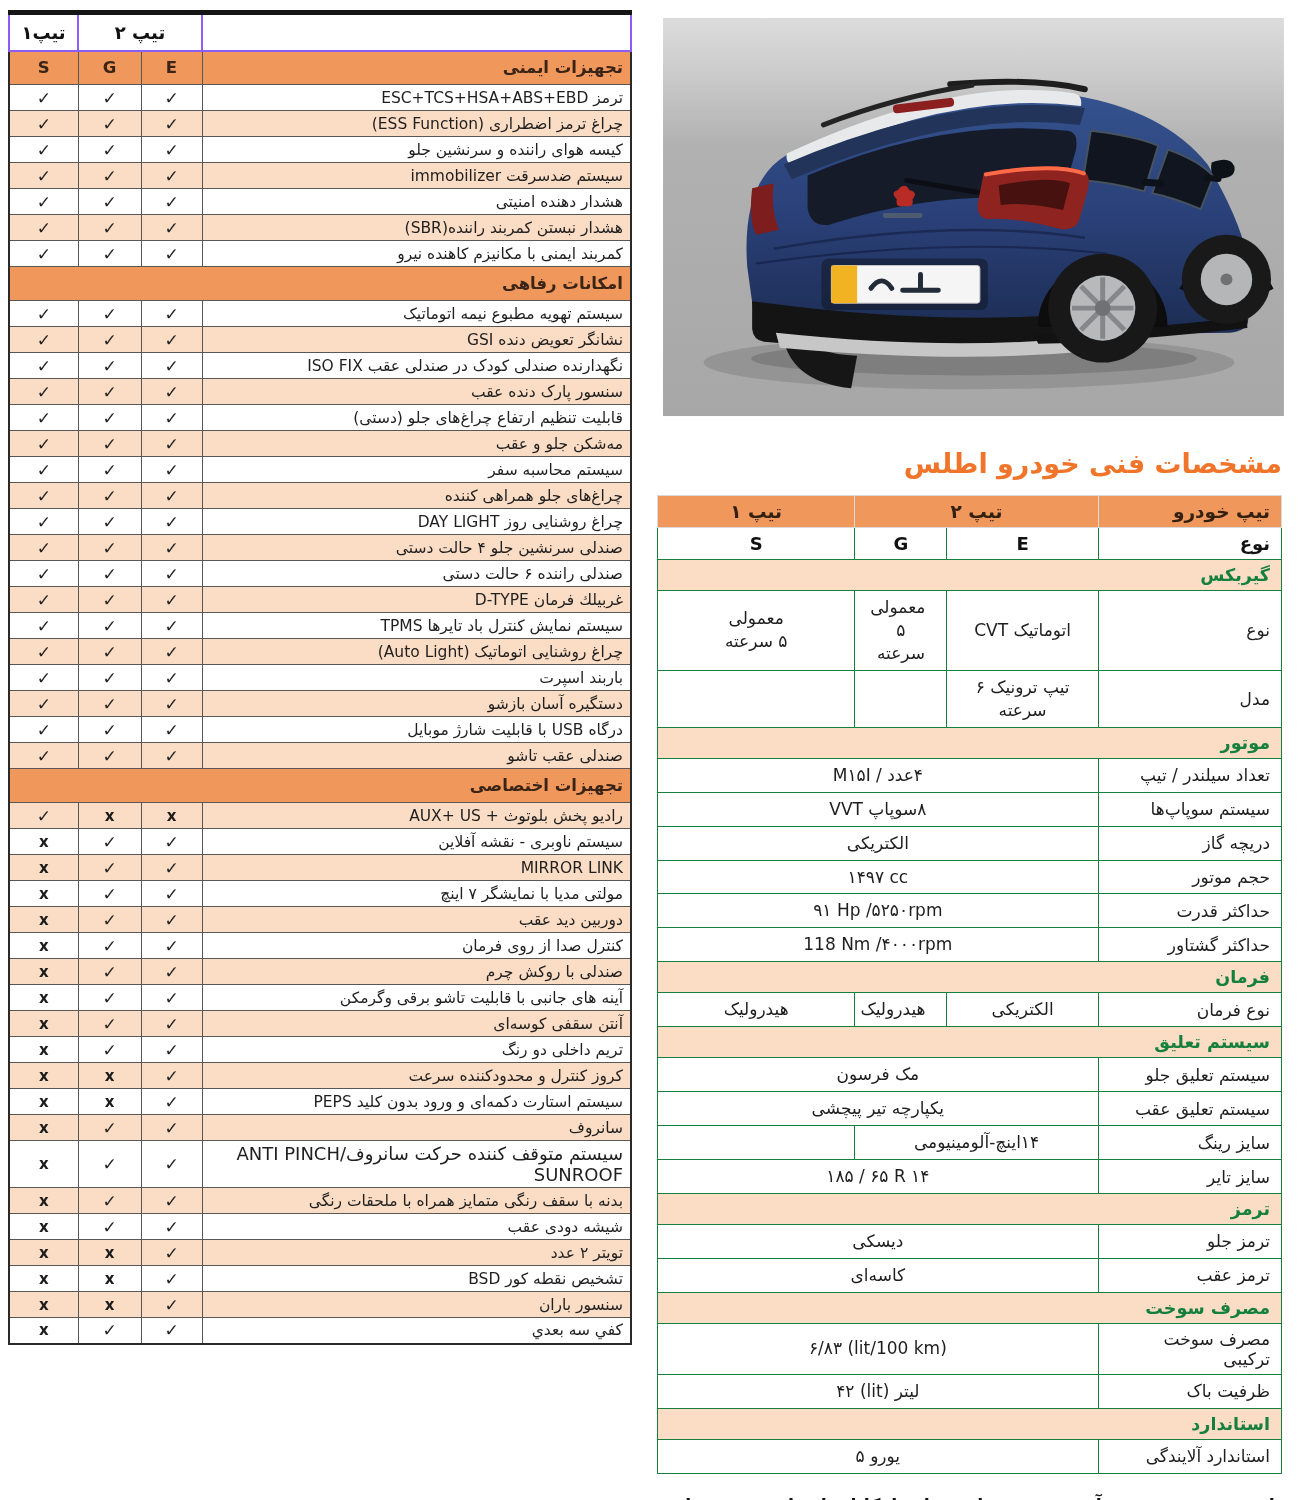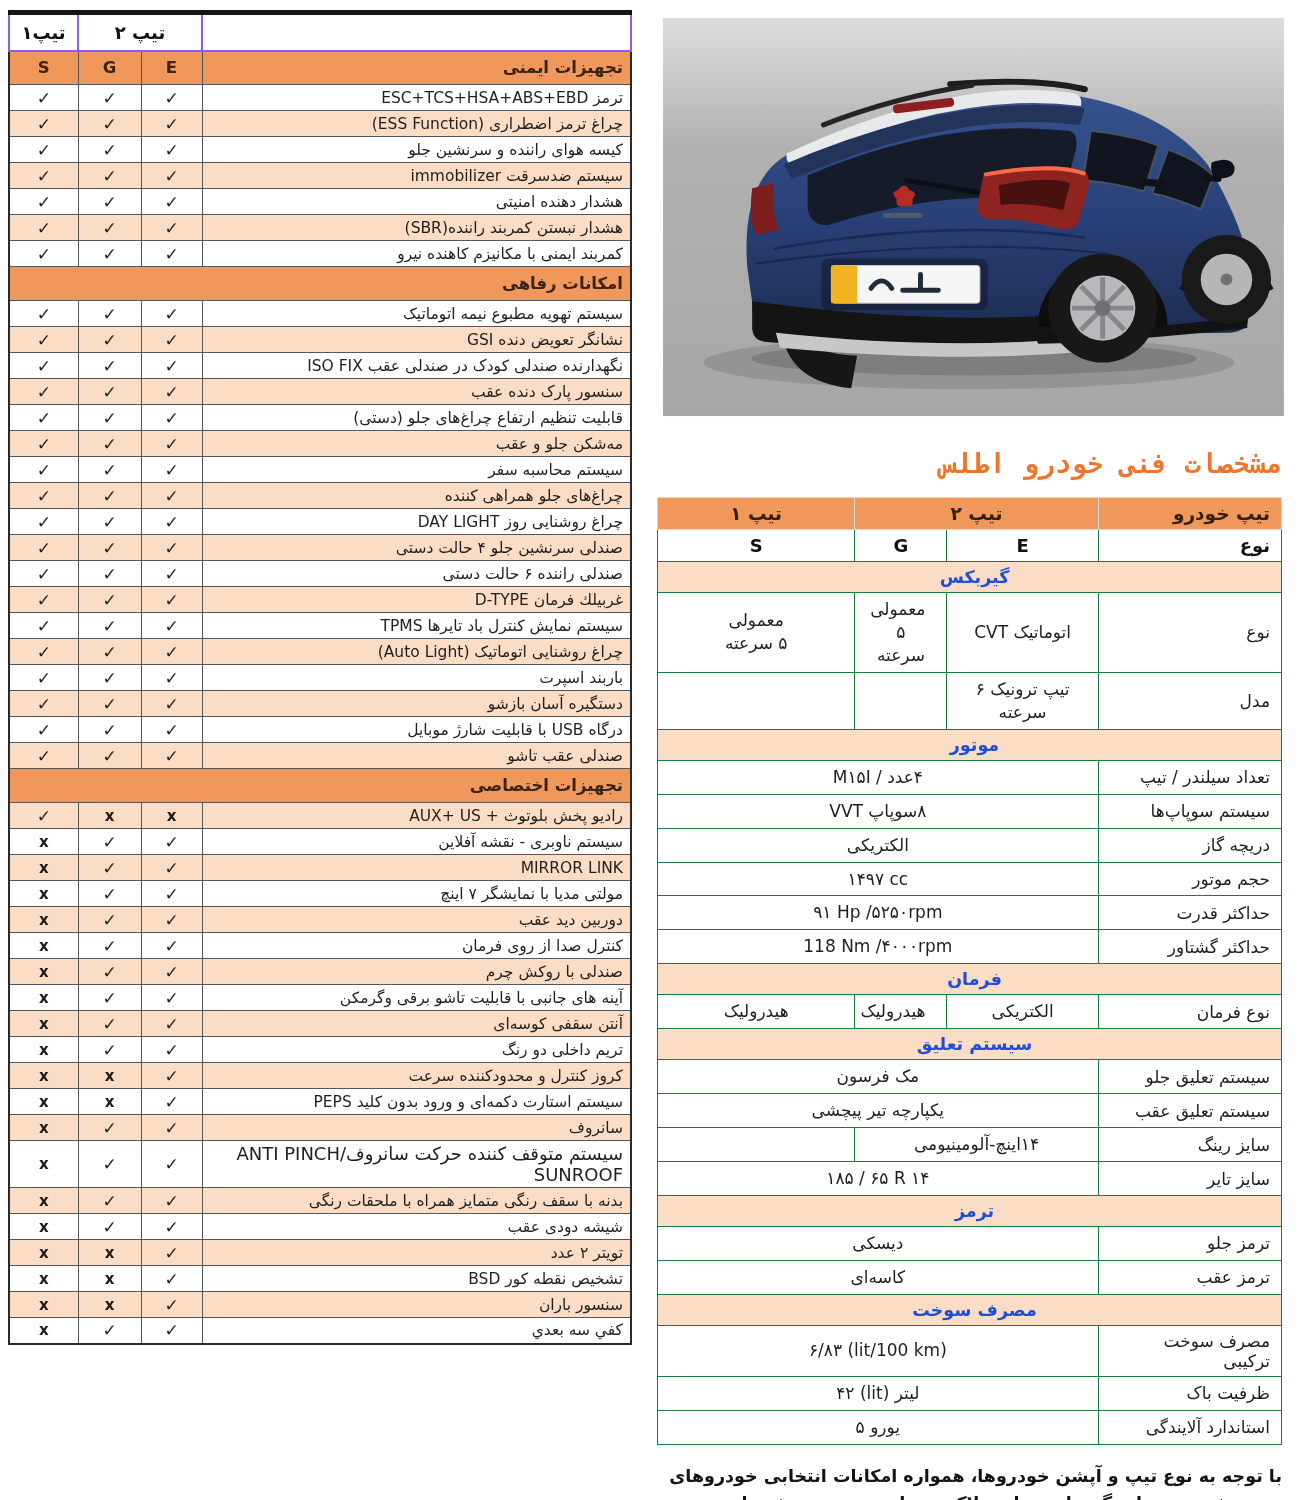--- a/index.html
+++ b/index.html
@@ -30,31 +30,31 @@
     height:34px;font-size:16.5px;}
   table.features td.col-letter{text-align:center;font-size:17px;font-weight:bold;color:#3c3428;}
   table.features td.mark{text-align:center;}
   table.features td.mark.check{font-size:17px;font-weight:600;color:#242424;}
   table.features td.mark.x{font-size:15px;font-weight:bold;color:#1b1b1b;}
 
   
   .right-col{position:absolute;left:657px;top:14px;width:627px;}
   .car-photo{width:627px;height:406px;display:block;}
   .page-title{direction:rtl;text-align:right;color:var(--title-orange);font-weight:bold;
-    font-size:27px;margin:28px 2px 16px 0;letter-spacing:0;font-family:Liberation Mono, monospace;}
+    font-size:27px;margin:28px 2px 16px 0;letter-spacing:0;}
   table.spec{border-collapse:collapse;width:625px;table-layout:fixed;direction:rtl;
     border:1px solid #8f8f8f;}
   table.spec td{border:1px solid #15803d;font-size:17px;color:#1e1e1e;padding:5px 21px;
     text-align:center;vertical-align:middle;height:28px;}
   table.spec td.rlabel{text-align:right;padding-right:11px;}
   table.spec tr.hdr td{background:var(--orange);font-weight:bold;font-size:18.5px;
     color:#33200f;height:30px;border-color:#d9d9d9;}
   table.spec tr.sub td{font-weight:bold;font-size:18px;background:#fff;height:28px;color:#111;}
-  table.spec tr.secr td{background:var(--peach);font-weight:bold;color:#1d4ed8;
-    height:24px;font-size:17.5px;padding-right:11px;}
+  table.spec tr.secr td{background:var(--peach);font-weight:bold;color:#15803d;
+    text-align:right;height:24px;font-size:17.5px;padding-right:11px;}
   table.spec td.val{white-space:pre-line;line-height:1.35;}
   table.spec td.ltr{direction:ltr;}
   .footnote{direction:rtl;width:625px;margin-top:18px;font-weight:bold;font-size:17.5px;
     line-height:1.55;color:#141414;text-align:right;}
 </style>
 </head>
 <body>
 
 <div class="page">
 
@@ -530,20 +530,23 @@
             <td colspan="4">مصرف سوخت</td>
           </tr>
           <tr>
             <td class="rlabel">مصرف سوخت ترکیبی</td>
             <td colspan="3" class="val ltr">۶/۸۳ (lit/100 km)</td>
           </tr>
           <tr>
             <td class="rlabel">ظرفیت باک</td>
             <td colspan="3" class="val ltr">۴۲ (lit) لیتر</td>
           </tr>
+          <tr class="secr">
+            <td colspan="4">استاندارد</td>
+          </tr>
           <tr>
             <td class="rlabel">استاندارد آلایندگی</td>
             <td colspan="3" class="val">یورو ۵</td>
           </tr>
         </tbody>
     </table>
 
     <div class="footnote">با توجه به نوع تیپ و آپشن خودروها، همواره امکانات انتخابی خودروهای رویت شده در نمایندگی‌های مجاز، ملاک تحویل خودرو به مشتریان می‌باشد.</div>
   </div>
 </div>

